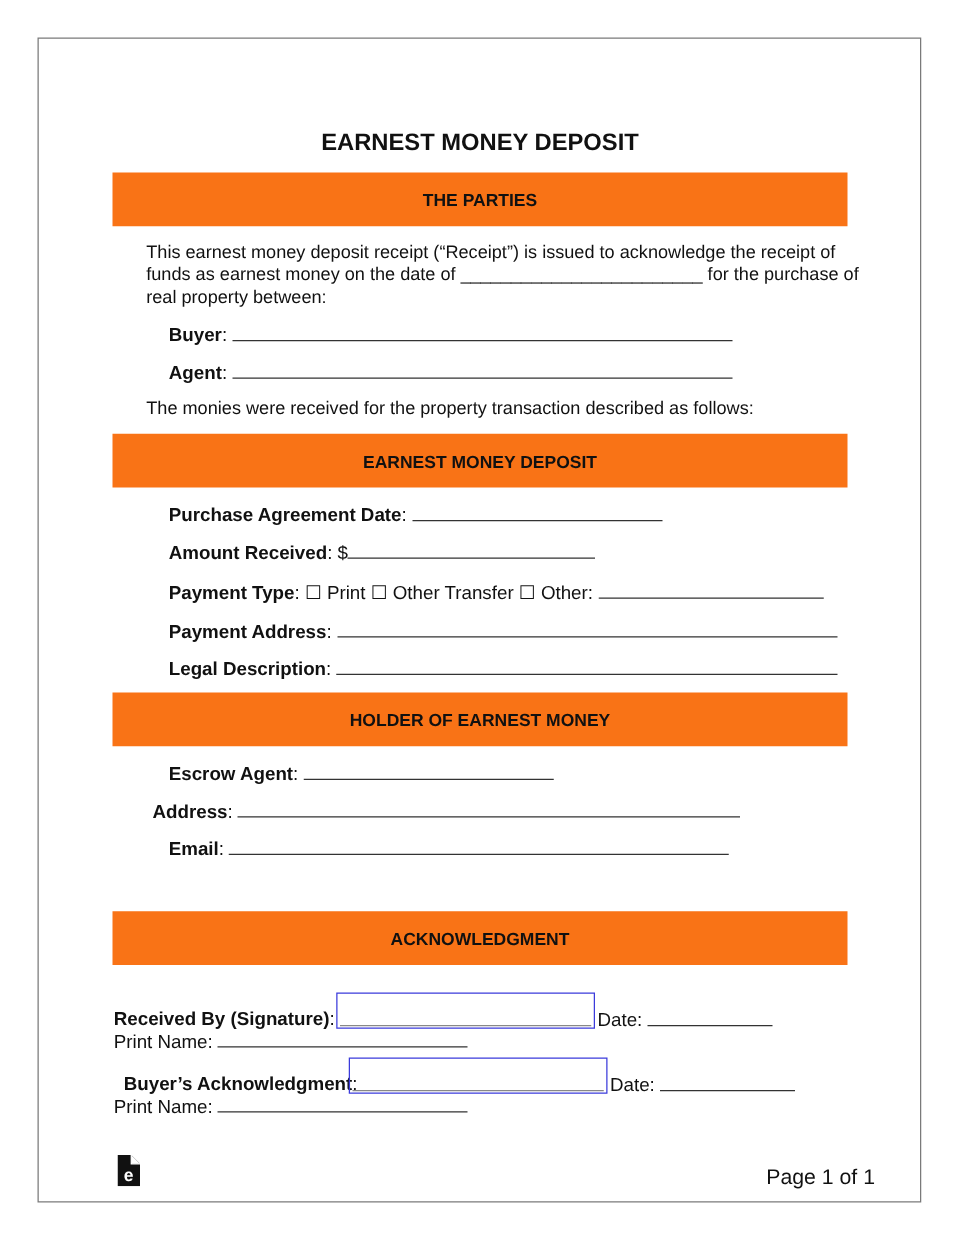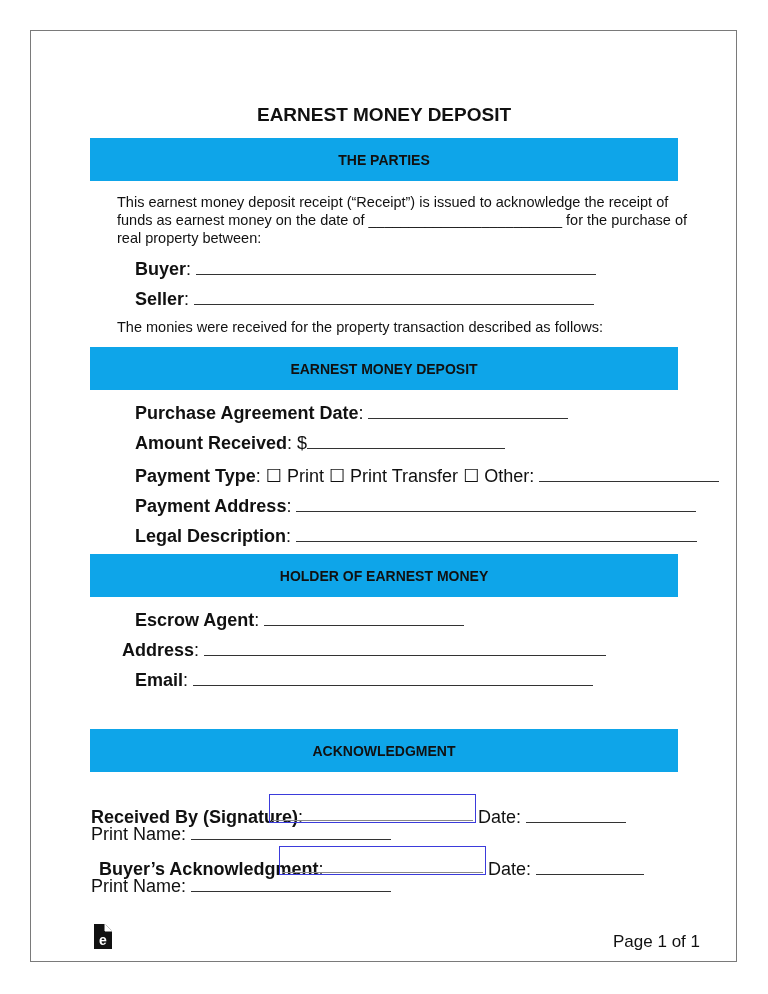--- a/index.html
+++ b/index.html
@@ -2,26 +2,26 @@
 <html><head>
 <meta charset="utf-8">
 <style>
   html, body { margin: 0; padding: 0; background: #ffffff; }
   body { width: 768px; height: 994px; position: relative; overflow: hidden;
          font-family: "Liberation Sans", sans-serif; color: #111; }
   .page-border { position: absolute; left: 30px; top: 30px; width: 707px; height: 932px;
                  border: 1px solid #7a7a7a; box-sizing: border-box; }
   .abs { position: absolute; white-space: nowrap; }
   .title { left: 0; width: 768px; top: 104px; text-align: center; font-weight: bold; font-size: 19px; }
-  .hdr { position: absolute; left: 90px; width: 588px; height: 43px; background: #0ea5e9;
+  .hdr { position: absolute; left: 90px; width: 588px; height: 43px; background: #f97316;
          display: flex; align-items: center; justify-content: center;
          font-weight: bold; font-size: 14px; }
   .body-text { font-size: 14.5px; line-height: 18px; margin-left: 26px; }
   .para { left: 91px; top: 193px; width: 590px; white-space: normal; }
-  .field { font-size: 18px; }
+  .field { font-size: 15px; }
   .field b { font-weight: bold; }
   .blank { display: inline-block; border-bottom: 1px solid #333; height: 13px; vertical-align: baseline; }
   .sig-box { position: absolute; border: 1.5px solid #3b3bdb; box-sizing: border-box; }
   .sig-box::after { content: ""; position: absolute; left: 2px; right: 2px; bottom: 1px; border-bottom: 1px solid #888; }
   .logo { position: absolute; left: 94px; top: 924px; width: 18px; height: 25px; }
   .pagenum { right: 68px; top: 932px; font-size: 17px; }
 </style>
 </head>
 <body>
 
@@ -33,41 +33,41 @@
     <span>THE PARTIES</span>
   </div>
 
 <div class="abs body-text para"><span>This earnest money deposit receipt (“Receipt”) is issued to acknowledge the receipt of funds as earnest money on the date of </span><span>________________________</span><span> for the purchase of real property between:</span></div>
 
 <div class="abs field" style="left:135px; top:259px;">
   <b>Buyer</b>:
   <span class="blank" style="width:400px;"></span>
 </div>
 <div class="abs field" style="left:135px; top:289px;">
-  <b>Seller</b>:
+  <b>Agent</b>:
   <span class="blank" style="width:400px;"></span>
 </div>
 
 <div class="abs body-text" style="left:91px; top:318px;">The monies were received for the property transaction described as follows:</div>
 
 <div class="hdr" style="top:347px;">
     <span>EARNEST MONEY DEPOSIT</span>
   </div>
 
 <div class="abs field" style="left:135px; top:403px;">
   <b>Purchase Agreement Date</b>:
   <span class="blank" style="width:200px;"></span>
 </div>
 <div class="abs field" style="left:135px; top:433px;">
   <b>Amount Received</b>: <span>$</span><span class="blank" style="width:198px;"></span>
 </div>
 <div class="abs field" style="left:135px; top:465px;">
   <b>Payment Type</b>:
   <span>☐</span> <span>Print</span>
-  <span>☐</span> <span>Print Transfer</span>
+  <span>☐</span> <span>Other Transfer</span>
   <span>☐</span> <span>Other:</span>
   <span class="blank" style="width:180px;"></span>
 </div>
 <div class="abs field" style="left:135px; top:496px;">
   <b>Payment Address</b>:
   <span class="blank" style="width:400px;"></span>
 </div>
 <div class="abs field" style="left:135px; top:526px;">
   <b>Legal Description</b>:
   <span class="blank" style="width:401px;"></span>

